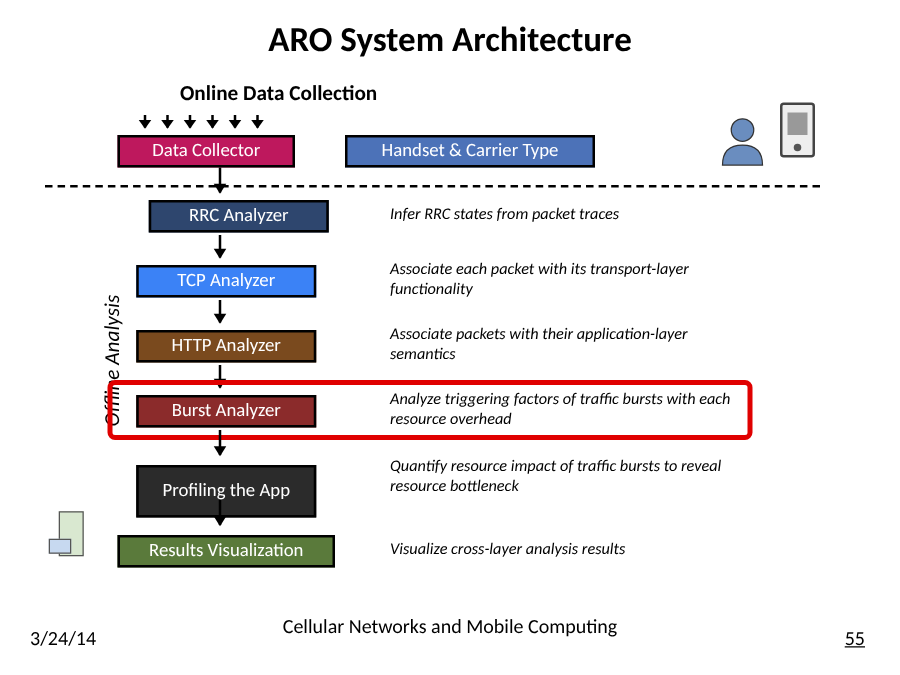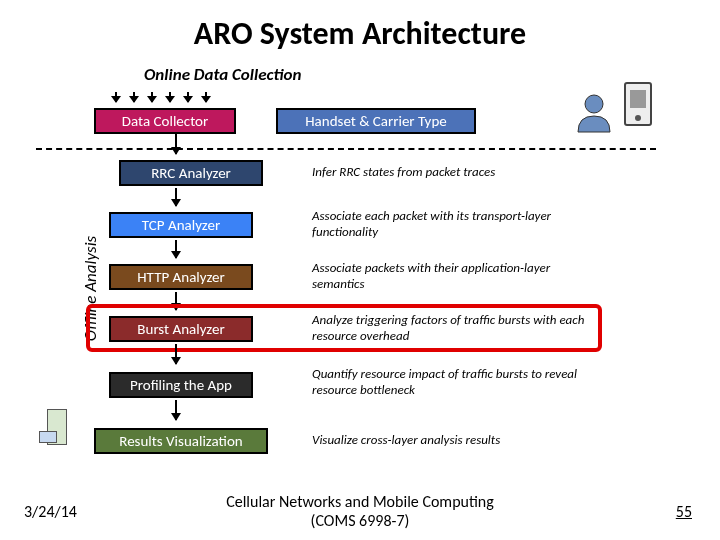--- a/index.html
+++ b/index.html
@@ -1,20 +1,20 @@
 <!DOCTYPE html>
 <html><head>
 <meta charset="utf-8">
 <style>
   * { box-sizing: border-box; margin: 0; padding: 0; }
   html, body { width: 720px; height: 540px; font-family: Calibri, Arial, sans-serif; background: #fff; }
   .slide { position: relative; width: 720px; height: 540px; }
-  .title { position: absolute; top: 14px; left: 0; width: 100%; text-align: center; font-size: 32px; font-weight: 700; color: #000; }
+  .title { position: absolute; top: 14px; left: 0; width: 100%; text-align: center; font-size: 28px; font-weight: 700; color: #000; }
   .diagram { position: absolute; top: 64px; left: 76px; width: 580px; height: 420px; }
-  .section-online { position: absolute; top: 0; left: 68px; font-size: 17px; font-weight: 700; font-style: italic; color: #000; }
+  .section-online { position: absolute; top: 0; left: 68px; font-size: 17px; font-weight: 700; color: #000; }
   .vert-offline { position: absolute; top: 104px; left: -10px; width: 24px; height: 240px; }
   .vert-offline .lbl { transform: rotate(-90deg); transform-origin: center; font-size: 17px; font-style: italic; font-weight: 400; color: #000; white-space: nowrap; position: absolute; top: 110px; left: -46px; width: 140px; text-align: center; }
   .box { position: absolute; border: 2px solid #000; text-align: center; font-size: 15px; font-weight: 400; color: #fff; display: flex; align-items: center; justify-content: center; padding: 2px 8px; }
   .desc { position: absolute; font-size: 13px; font-style: italic; color: #000; line-height: 1.2; }
   .divider { position: absolute; border-top: 2px dashed #000; }
   .arrow-down { position: absolute; width: 0; left: 100px; }
   .arrow-down::before { content: ""; display: block; width: 2px; background: #000; height: var(--len, 18px); margin-left: -1px; }
   .arrow-down::after { content: ""; position: absolute; bottom: -1px; left: -5px; border-left: 5px solid transparent; border-right: 5px solid transparent; border-top: 8px solid #000; }
   .small-arrows { position: absolute; left: 40px; top: 28px; display: flex; gap: 18px; }
   .small-arrows .a { width: 0; position: relative; }
@@ -96,38 +96,37 @@
     <div class="desc" style="top:196px; left:236px; width:290px;">Associate packets with their application-layer semantics</div>
 
     <div class="arrow-down" style="top:228px; --len:18px;"></div>
     <div class="box c-dred" style="top:252px; left:33px; width:144px; height:26px;">
       <span>Burst Analyzer</span>
     </div>
     <div class="desc" style="top:248px; left:236px; width:300px;">Analyze triggering factors of traffic bursts with each resource overhead</div>
     <div class="redbox" style="top:240px; left:10px; width:516px; height:48px;"></div>
 
     <div class="arrow-down" style="top:280px; --len:20px;"></div>
-    <div class="box c-dark" style="top:308px; left:33px; width:144px; height:26px;">
+    <div class="box c-dark" style="top:308px; left:33px; width:144px; height:42px;">
       <span>Profiling the App</span>
     </div>
     <div class="desc" style="top:302px; left:236px; width:300px;">Quantify resource impact of traffic bursts to reveal resource bottleneck</div>
 
     <div class="arrow-down" style="top:336px; --len:20px;"></div>
     <div class="box c-green" style="top:364px; left:18px; width:174px; height:26px;">
       <span>Results Visualization</span>
     </div>
     <div class="desc" style="top:368px; left:236px; width:300px;">Visualize cross-layer analysis results</div>
 
     <div class="server-icon">
       <div class="tower"></div>
         <div class="mon"></div>
     </div>
   </div>
 
   <div class="footer">
     <div class="ft-date">3/24/14</div>
     <div class="ft-center">
       <div>Cellular Networks and Mobile Computing</div>
-      <div>(COMS 6998-7)</div>
     </div>
     <div class="ft-num">55</div>
   </div>
 </div>
 
 </body></html>

